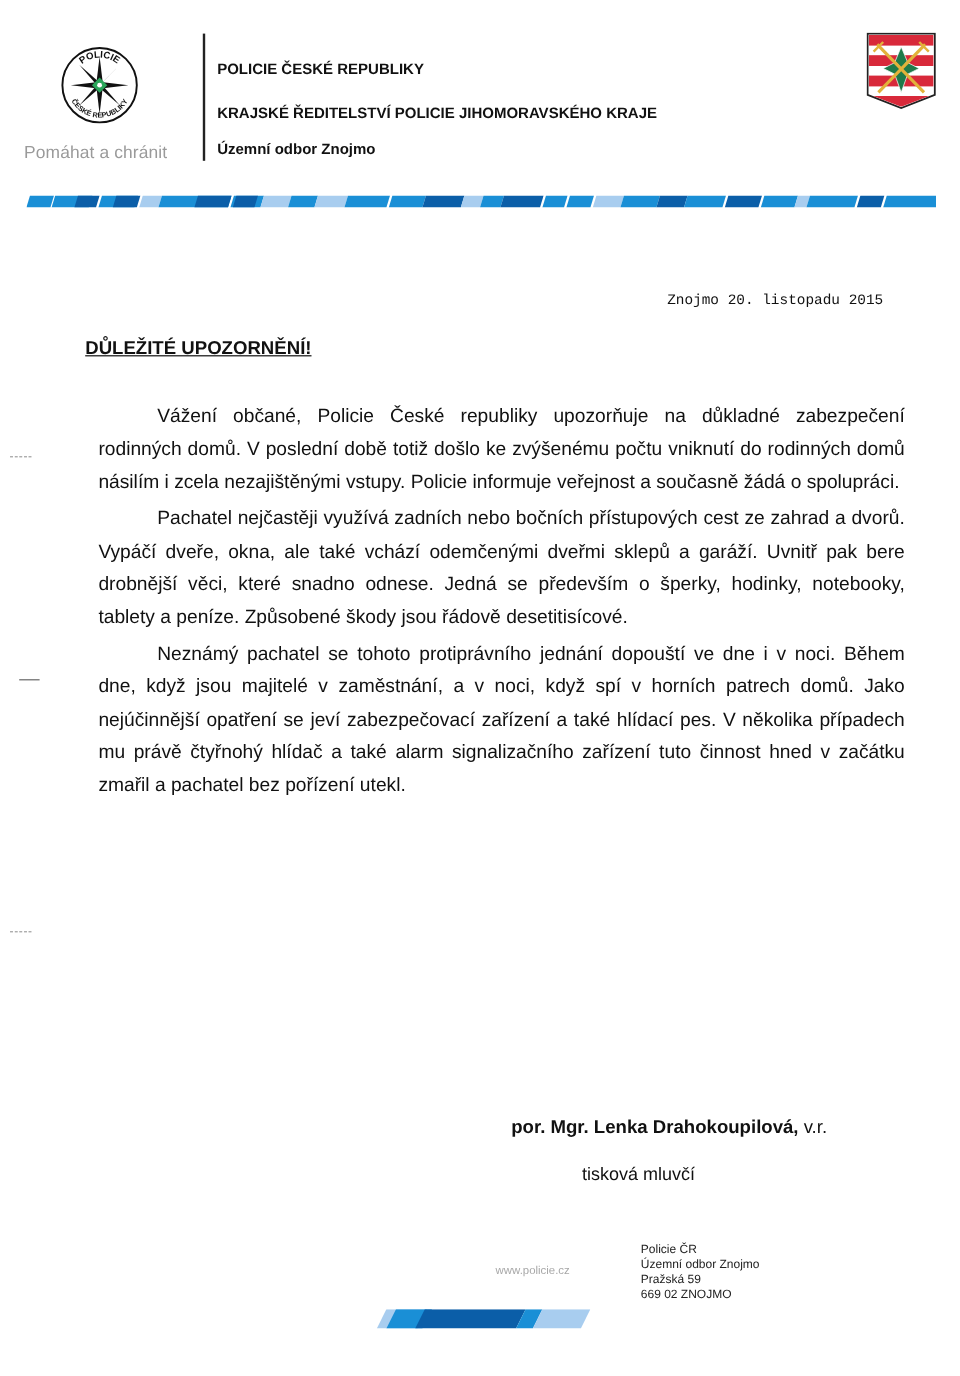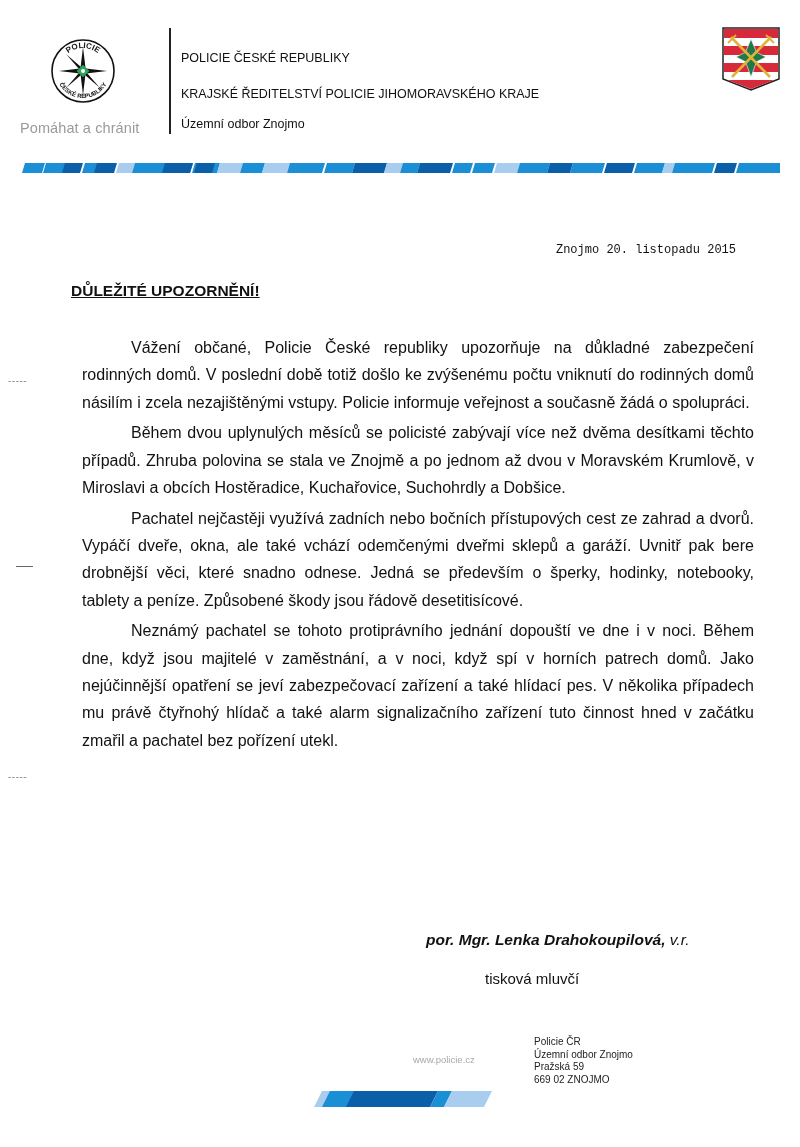--- a/index.html
+++ b/index.html
@@ -3,21 +3,21 @@
 <meta charset="utf-8">
 <style>
   html, body { margin: 0; padding: 0; background: #ffffff; }
   body { width: 800px; height: 1147px; position: relative; overflow: hidden;
          font-family: "Liberation Sans", sans-serif; color: #111; }
 
   
   .logo-police { position: absolute; left: 50px; top: 38px; width: 66px; height: 66px; }
   .motto { position: absolute; left: 20px; top: 120px; font-size: 14.5px; color: #9a9a9a; letter-spacing: 0.1px; }
   .vdivider { position: absolute; left: 169px; top: 28px; width: 2px; height: 106px; background: #222; }
-  .org { position: absolute; left: 181px; font-size: 12.5px; color: #111; }
+  .org { position: absolute; left: 181px; font-size: 12.5px; color: #111; font-weight: bold; }
   .org1 { top: 51px; }
   .org2 { top: 87px; }
   .org3 { top: 117px; }
   .crest { position: absolute; left: 722px; top: 27px; width: 58px; height: 64px; }
   .stripe-top { position: absolute; left: 22px; top: 163px; width: 758px; height: 10px; }
   .stripe-bottom { position: absolute; left: 310px; top: 1091px; width: 182px; height: 16px; }
 
   
   .date { position: absolute; right: 64px; top: 243px; font-size: 12px; font-family: Liberation Mono, monospace; }
   .title { position: absolute; left: 71px; top: 282px; font-size: 15.5px; font-weight: bold;
@@ -25,21 +25,21 @@
   .body-text { position: absolute; left: 82px; top: 334px; width: 672px;
                font-size: 16px; line-height: 27.3px; text-align: justify; }
   .body-text p { margin: 0 0 3.5px 0; text-indent: 49px; }
 
   .margin-mark { position: absolute; color: #888; font-size: 10px; line-height: 10px; }
   .mm1 { left: 8px; top: 376px; letter-spacing: 0.5px; }
   .mm2 { left: 16px; top: 566px; width: 17px; height: 1px; background: #666; }
   .mm3 { left: 8px; top: 772px; letter-spacing: 0.5px; }
 
   
-  .sig-name { position: absolute; left: 426px; top: 931px; font-size: 15.5px; font-style: italic; }
+  .sig-name { position: absolute; left: 426px; top: 931px; font-size: 15.5px; }
   .sig-name b { font-weight: bold; }
   .sig-role { position: absolute; left: 485px; top: 950px; font-size: 15px; margin-top: 20px; }
 
   
   .footer-web { position: absolute; left: 413px; top: 1054px; font-size: 9.5px; color: #a8a8a8; }
   .footer-addr { position: absolute; left: 534px; top: 1036px; font-size: 10px; line-height: 12.5px; color: #222; }
 </style>
 </head>
 <body>
 
@@ -133,21 +133,20 @@
       <polygon points="692,10 695,0 715,0 712,10" fill="#0b5ea8"></polygon>
       <polygon points="714,10 717,0 761,0 758,10" fill="#1a8fd6"></polygon>
     </g>
 </svg>
 
 <div class="date">Znojmo 20. listopadu 2015</div>
 <div class="title">DŮLEŽITÉ UPOZORNĚNÍ!</div>
 
 <div class="body-text">
   <p>Vážení občané, Policie České republiky upozorňuje na důkladné zabezpečení rodinných domů. V poslední době totiž došlo ke zvýšenému počtu vniknutí do rodinných domů násilím i zcela nezajištěnými vstupy. Policie informuje veřejnost a současně žádá o spolupráci.</p>
-  <p>Během dvou uplynulých měsíců se policisté zabývají více než dvěma desítkami těchto případů. Zhruba polovina se stala ve Znojmě a po jednom až dvou v Moravském Krumlově, v Miroslavi a obcích Hostěradice, Kuchařovice, Suchohrdly a Dobšice.</p>
   <p>Pachatel nejčastěji využívá zadních nebo bočních přístupových cest ze zahrad a dvorů. Vypáčí dveře, okna, ale také vchází odemčenými dveřmi sklepů a garáží. Uvnitř pak bere drobnější věci, které snadno odnese. Jedná se především o šperky, hodinky, notebooky, tablety a peníze. Způsobené škody jsou řádově desetitisícové.</p>
   <p>Neznámý pachatel se tohoto protiprávního jednání dopouští ve dne i v noci. Během dne, když jsou majitelé v zaměstnání, a v noci, když spí v horních patrech domů. Jako nejúčinnější opatření se jeví zabezpečovací zařízení a také hlídací pes. V několika případech mu právě čtyřnohý hlídač a také alarm signalizačního zařízení tuto činnost hned v začátku zmařil a pachatel bez pořízení utekl.</p>
 </div>
 
 <div class="margin-mark mm1">-----</div>
 <div class="margin-mark mm2"></div>
 <div class="margin-mark mm3">-----</div>
 
 <div class="sig-name"><b>por. Mgr. Lenka Drahokoupilová,</b><span> v.r.</span></div>
 <div class="sig-role">tisková mluvčí</div>

